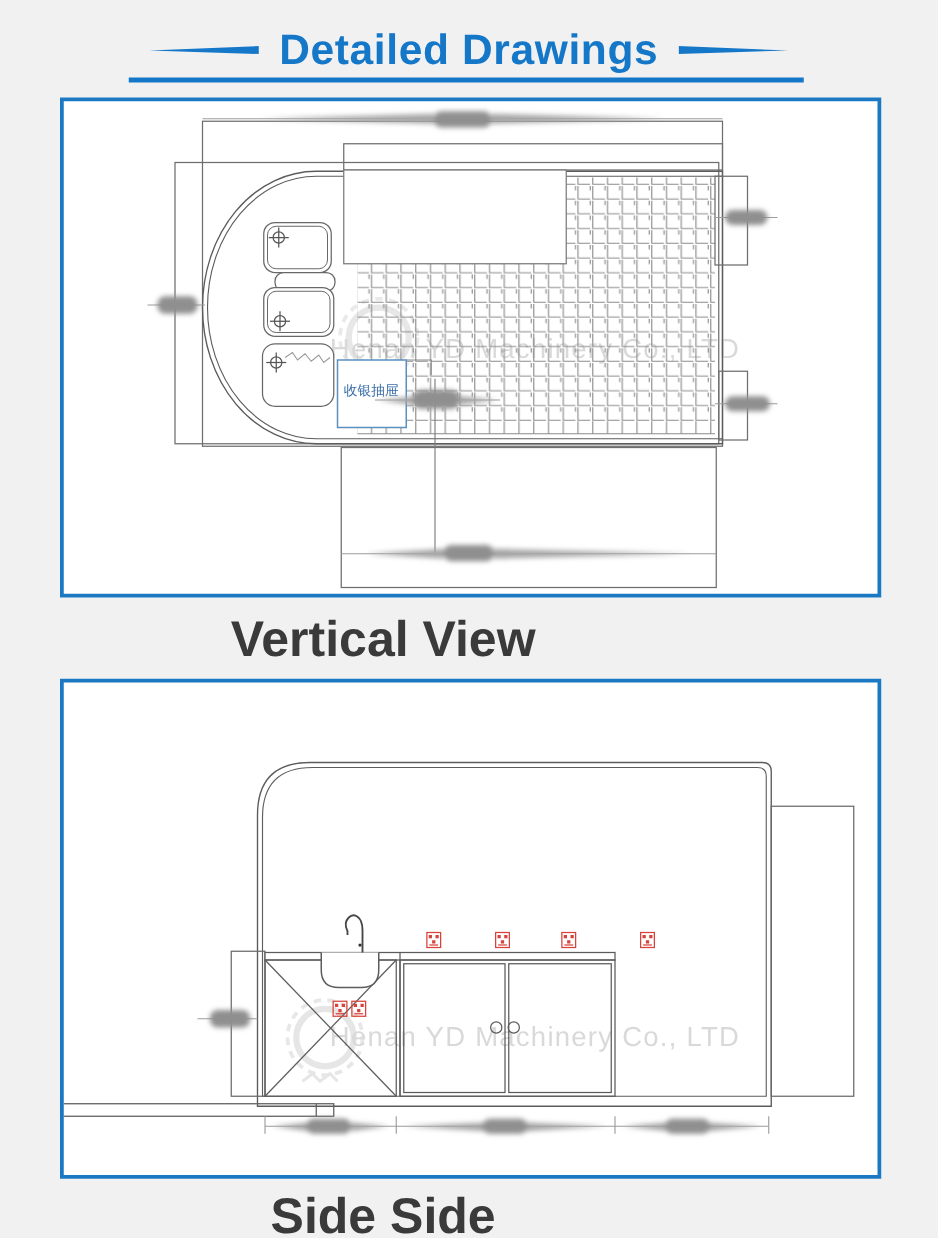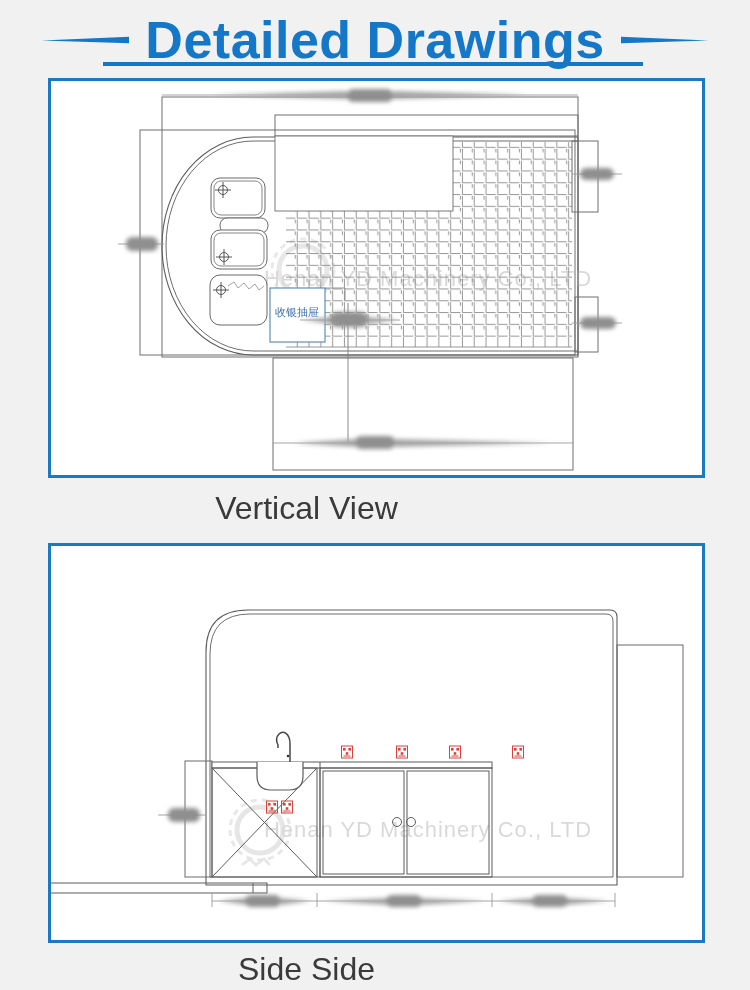--- a/index.html
+++ b/index.html
@@ -2,31 +2,31 @@
 <html><head>
 <meta charset="utf-8">
 <style>
   html,body{margin:0;padding:0;}
   body{
     width:750px;height:990px;position:relative;overflow:hidden;
     background:#f1f1f2;font-family:"Liberation Sans",sans-serif;
   }
   .header{position:absolute;top:14px;left:0;width:750px;height:52px;
     display:flex;align-items:center;justify-content:center;gap:16px;}
-  .title{font-size:52px;font-weight:bold;color:#1577c8;letter-spacing:0.5px;white-space:nowrap;}
+  .title{font-size:34px;font-weight:bold;color:#1577c8;letter-spacing:0.5px;white-space:nowrap;}
   .dash{width:88px;height:8px;background:#1577c8;}
   .dash.left{clip-path:polygon(0 55%,100% 10%,100% 90%);}
   .dash.right{clip-path:polygon(100% 55%,0 10%,0 90%);}
   .title-underline{position:absolute;left:103px;top:62px;width:540px;height:4px;background:#1577c8;}
   .panel{position:absolute;left:48px;width:657px;height:400px;background:#ffffff;
     border:3px solid #1b78c2;box-sizing:border-box;}
   #panel-vertical{top:78px;}
   #panel-side{top:543px;}
   .caption{position:absolute;left:0;width:613px;text-align:center;
-    font-size:32px;font-weight:normal;color:#3a3a3a;}
+    font-size:40px;font-weight:bold;color:#3a3a3a;}
   #caption-vertical{top:490px;}
   #caption-side{top:951px;}
   svg{display:block;}
   svg text{font-family:"Liberation Sans","DejaVu Sans",sans-serif;}
 </style>
 </head>
 <body>
 
 <div class="header">
   <div class="dash left"></div>

